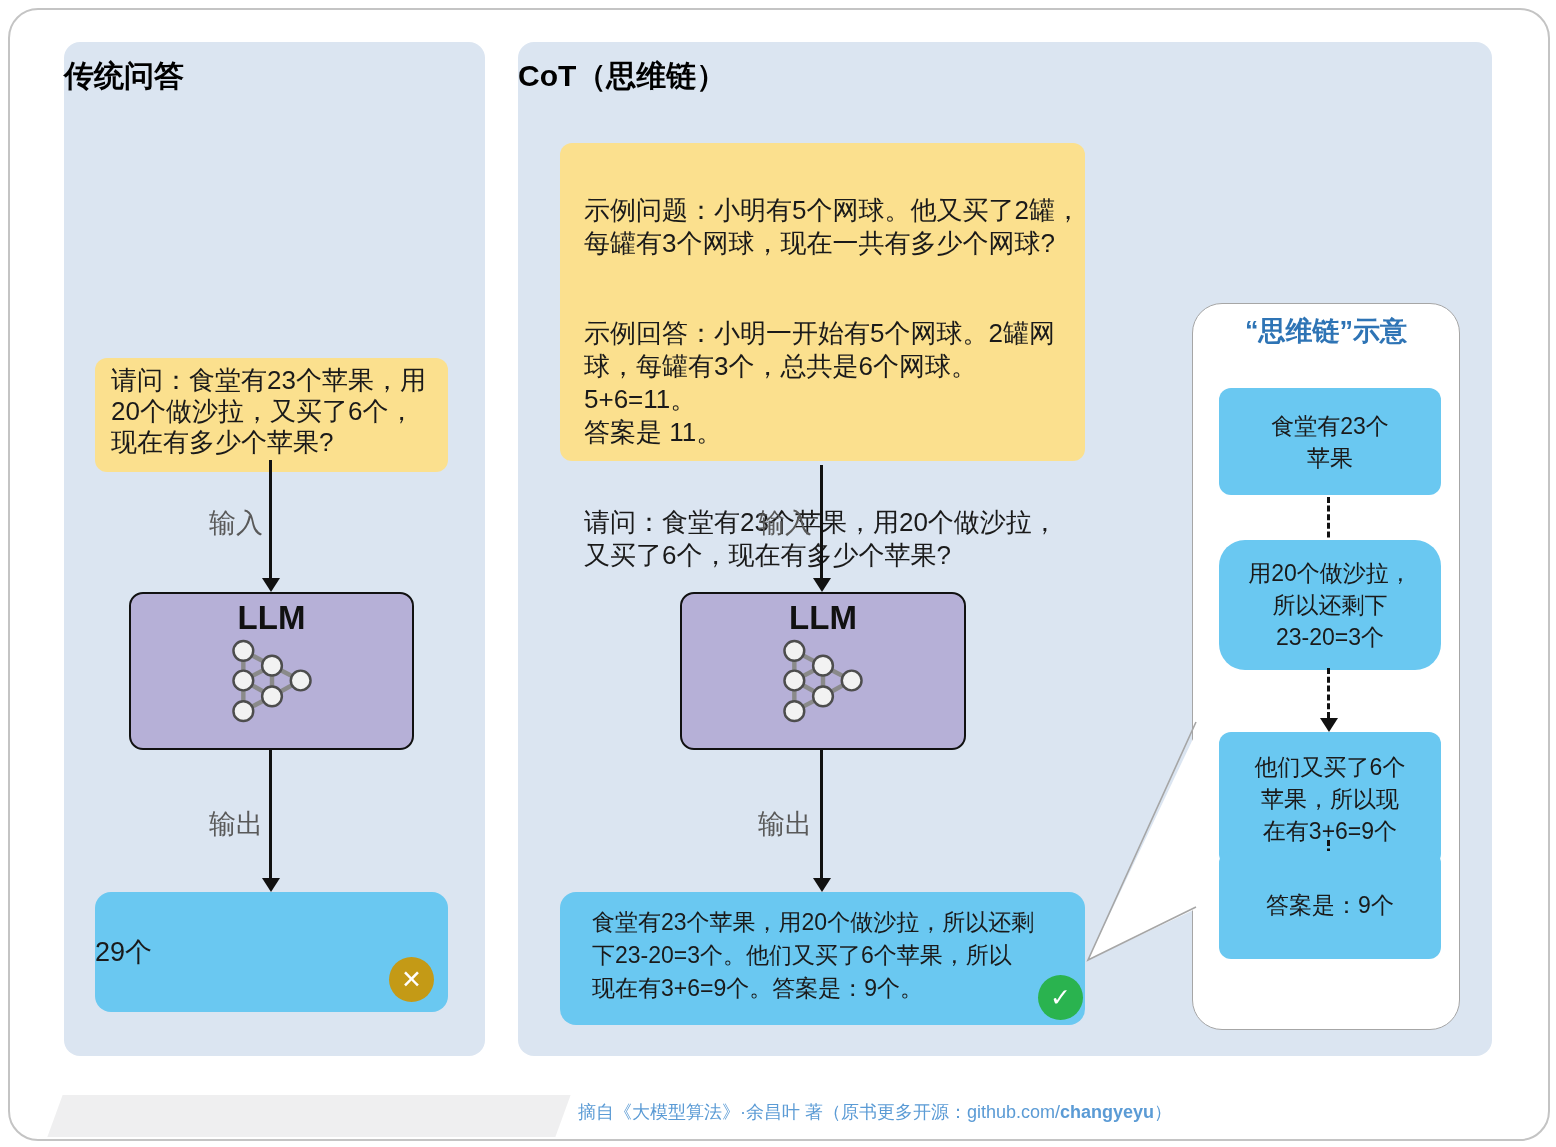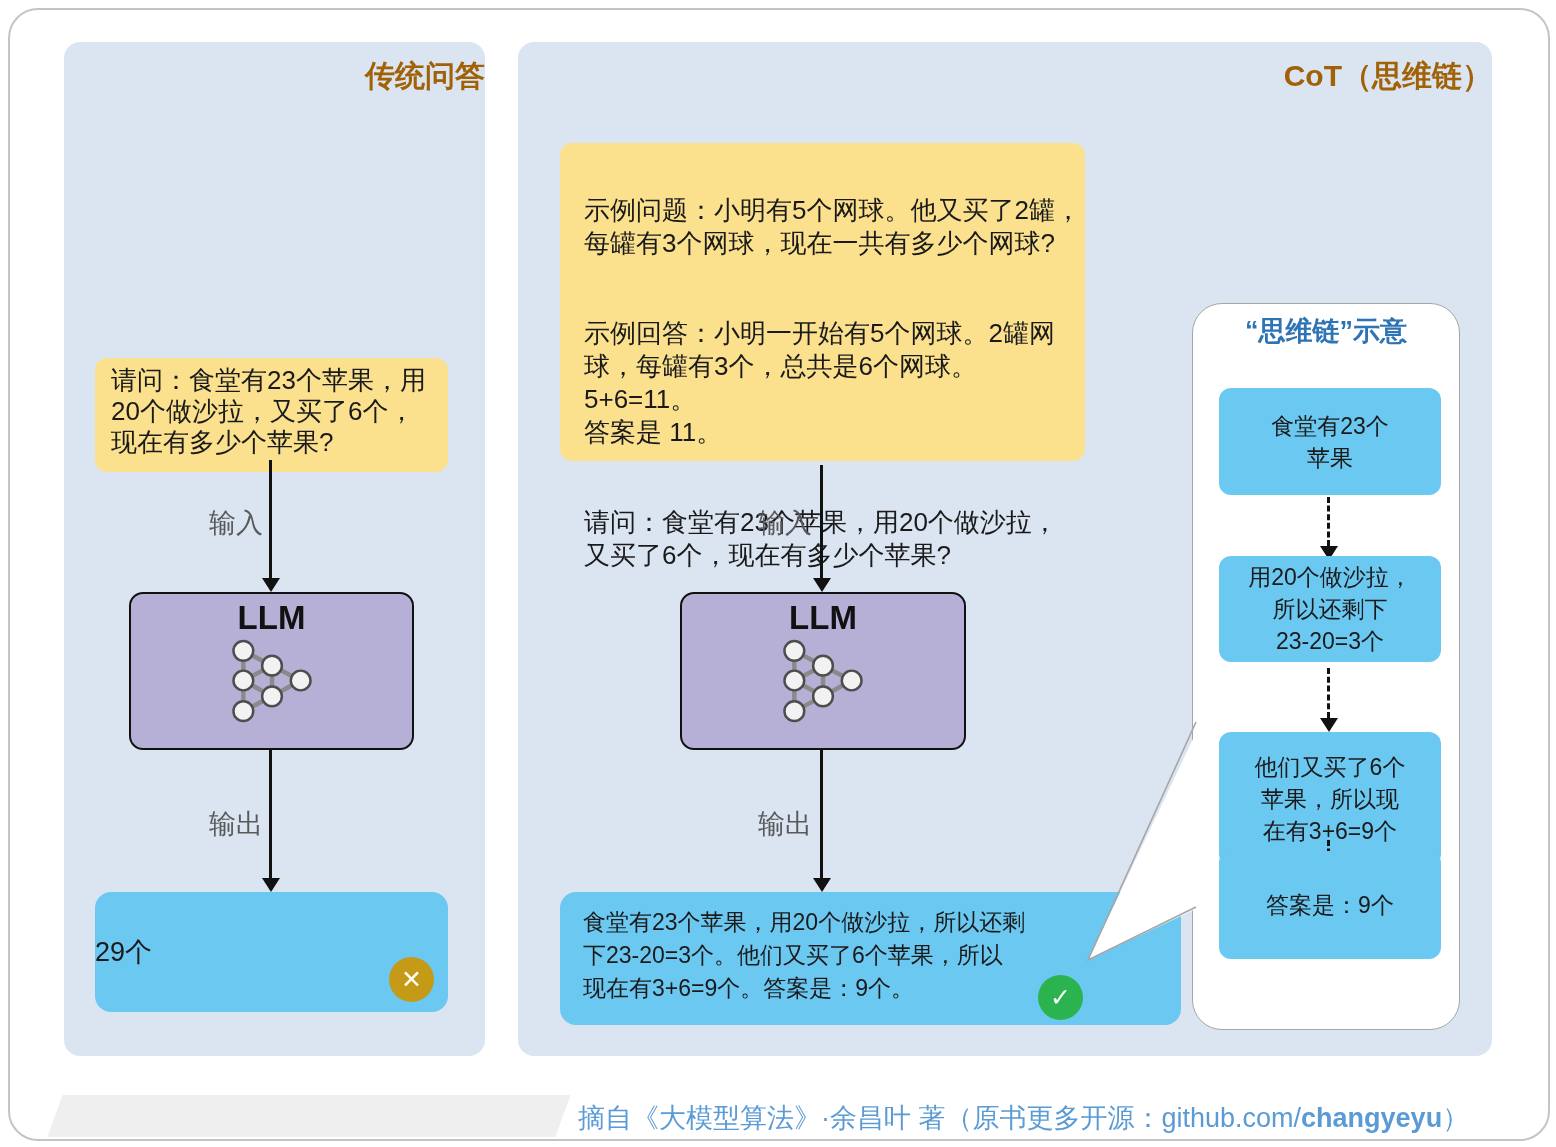--- a/index.html
+++ b/index.html
@@ -2,21 +2,21 @@
 <html><head>
 <meta charset="utf-8">
 <style>
   html,body{margin:0;padding:0;background:#fff;}
   body{width:1556px;height:1147px;position:relative;font-family:"Liberation Sans","DejaVu Sans",sans-serif;color:#1a1a1a;}
   .abs{position:absolute;}
   .container{left:8px;top:8px;width:1538px;height:1129px;border:2px solid #c4c4c4;border-radius:30px;background:#fff;}
   .panel{background:#dbe5f1;border-radius:16px;}
   .panel-left{left:64px;top:42px;width:421px;height:1014px;}
   .panel-right{left:518px;top:42px;width:974px;height:1014px;}
-  .panel-title{font-size:30px;font-weight:bold;text-align:right;color:#a16207;}
+  .panel-title{font-size:30px;font-weight:bold;text-align:left;color:#000000;}
   .pt-left{left:64px;top:56px;width:421px;}
   .pt-right{left:518px;top:56px;width:974px;}
   .yellow{background:#fbe08e;border-radius:12px;white-space:pre-line;font-size:26px;line-height:31px;}
   .q-left{left:95px;top:358px;width:353px;height:114px;padding:7px 10px 0 16px;box-sizing:border-box;}
   .prompt-right{left:560px;top:143px;width:525px;height:318px;padding:18px 0 0 24px;box-sizing:border-box;line-height:33px;}
   .prompt-right .para{margin:0 0 24px 0;white-space:pre-line;}
   .arrow{width:0;border-left:3px solid #111;}
   .arrow::after{content:"";position:absolute;bottom:-14px;left:-10.5px;border:9px solid transparent;border-top:14px solid #111;border-bottom:none;}
   .arrow.dashed{border-left:3px dashed #111;}
   .a-in-left{left:269px;top:460px;height:118px;}
@@ -31,35 +31,35 @@
   .fl-out-left{left:195px;top:806px;}
   .fl-in-right{left:744px;top:505px;}
   .fl-out-right{left:744px;top:806px;}
   .llm-box{background:#b6b0d7;border:2.5px solid #111;border-radius:14px;box-sizing:border-box;text-align:center;}
   .llm-left{left:129px;top:592px;width:285px;height:158px;}
   .llm-right{left:680px;top:592px;width:286px;height:158px;}
   .llm-title{font-size:33px;font-weight:bold;margin-top:5px;color:#111;}
   .nn{display:block;margin:2px auto 0 auto;}
   .cyan{background:#6ac8f1;border-radius:16px;}
   .ans-left{left:95px;top:892px;width:353px;height:120px;display:flex;align-items:center;justify-content:flex-start;font-size:27px;}
-  .ans-right{left:560px;top:892px;width:621px;height:133px;font-size:23px;line-height:33px;white-space:pre-line;padding:14px 0 0 23px;box-sizing:border-box;}
+  .ans-right{left:560px;top:892px;width:525px;height:133px;font-size:23px;line-height:33px;white-space:pre-line;padding:14px 0 0 32px;box-sizing:border-box;}
   .badge{position:absolute;width:45px;height:45px;border-radius:50%;color:#fff;display:flex;align-items:center;justify-content:center;font-size:25px;font-weight:bold;}
   .badge-x{right:14px;bottom:10px;background:#c49a16;}
   .badge-check{right:14px;bottom:10px;background:#2ab34f;}
   .bubble{left:1192px;top:303px;width:268px;height:727px;background:#fff;border:1.5px solid #a6a6a6;border-radius:30px;box-sizing:border-box;}
   .bubble-title{left:1192px;top:313px;width:268px;text-align:center;font-size:27px;font-weight:bold;color:#2e74b5;}
   .step{left:1219px;width:222px;background:#6ac8f1;border-radius:12px;display:flex;align-items:center;justify-content:center;text-align:center;font-size:23px;line-height:32px;white-space:pre-line;}
   .s1{top:388px;height:107px;}
-  .s2{top:556px;height:106px;}
+  .s2{top:540px;height:130px;border-radius:26px;}
   .s3{top:732px;height:134px;}
   .s4{top:851px;height:108px;}
   .tail-svg{left:1080px;top:715px;}
   .footer-band{left:55px;top:1095px;width:508px;height:42px;background:#efeff0;transform:skewX(-20deg);}
   .footer-caption{left:55px;top:1161px;width:508px;text-align:center;font-size:39px;font-weight:bold;color:#2e74b5;font-family:"Liberation Serif","DejaVu Serif",serif;}
-  .attribution{left:578px;top:1100px;font-size:27px;color:#5b9bd5;white-space:nowrap;}
+  .attribution{left:578px;top:1100px;font-size:18px;color:#5b9bd5;white-space:nowrap;}
   .attribution b{font-weight:bold;}
 </style>
 </head>
 <body>
 
 <div class="abs container"></div>
 
 <div class="abs panel panel-left"></div>
 <div class="abs panel-title pt-left">传统问答</div>
 <div class="abs yellow q-left">请问：食堂有23个苹果，用

